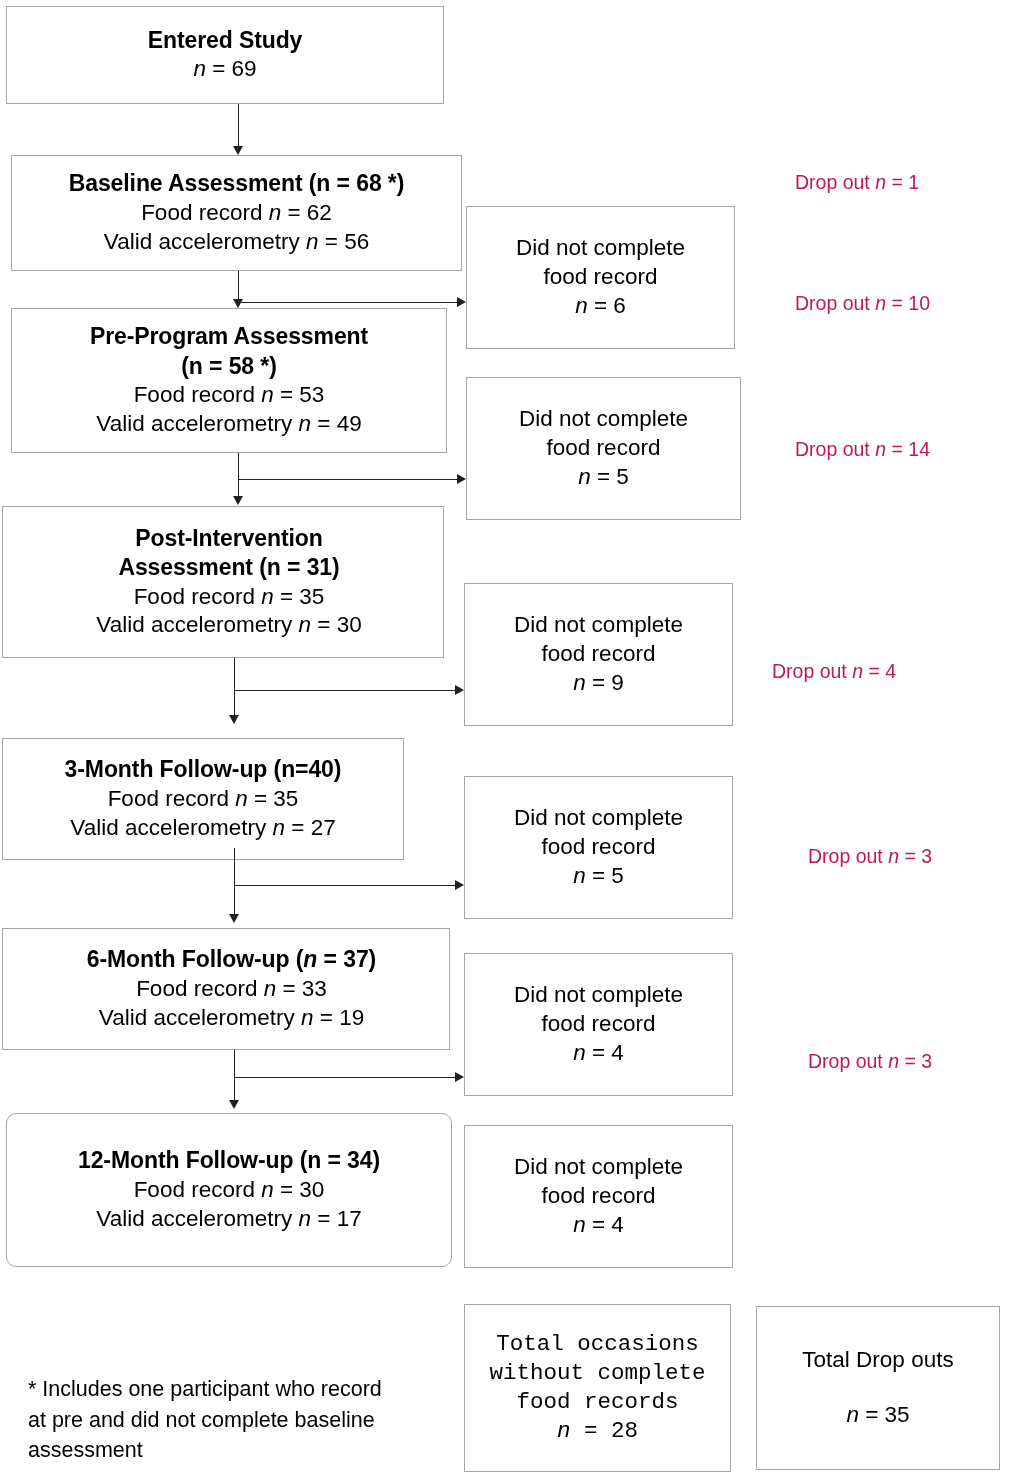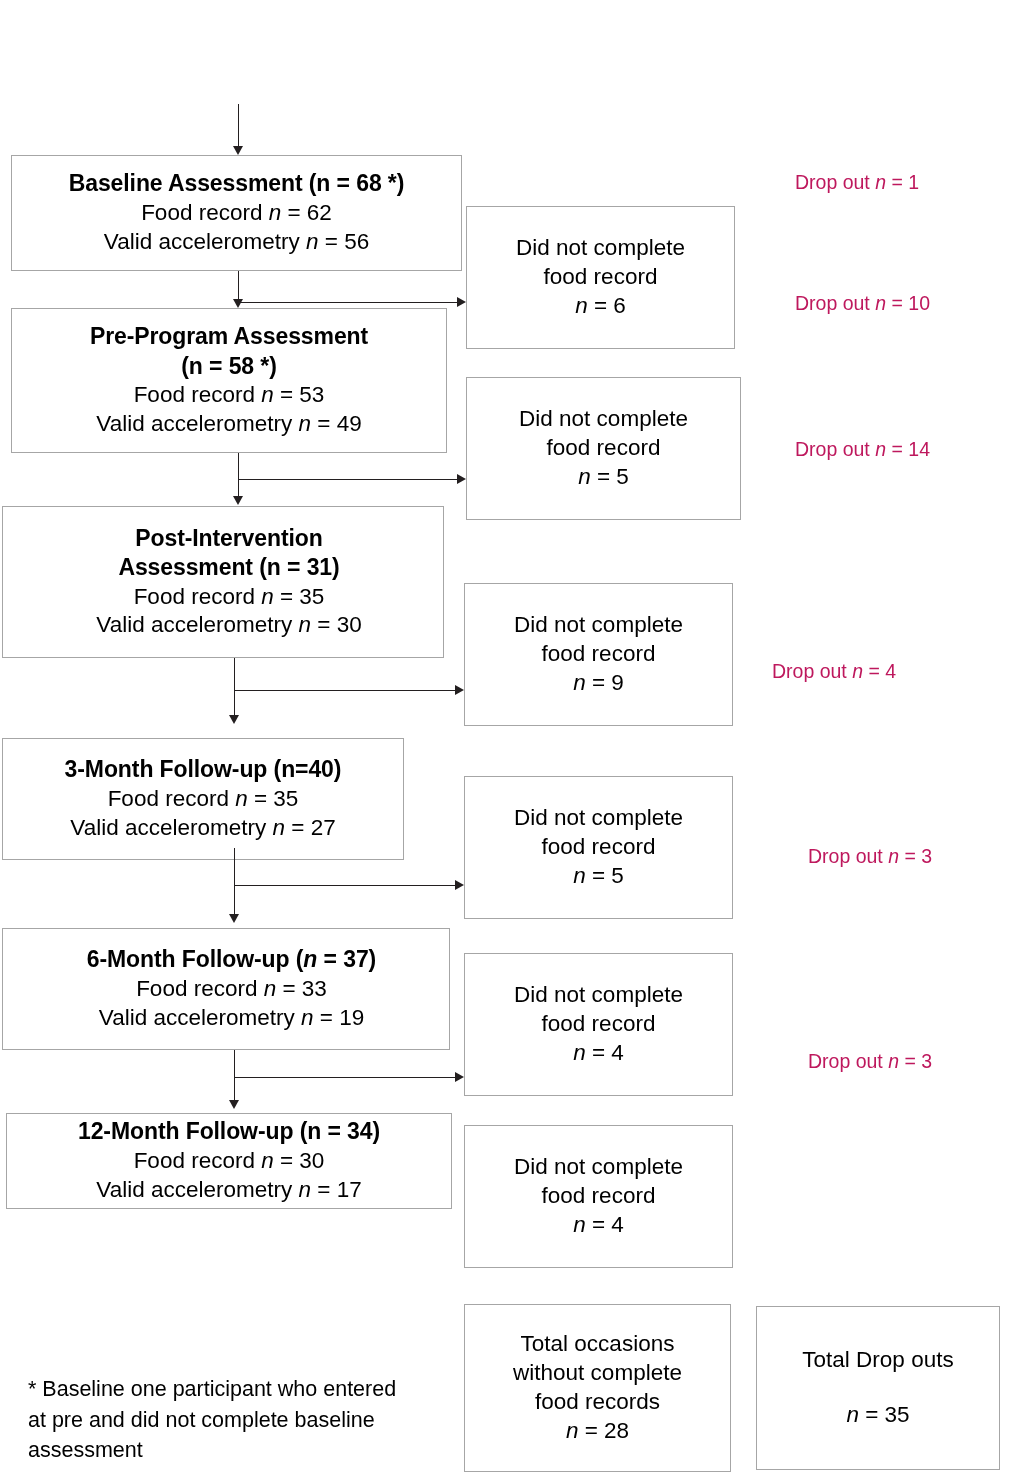--- a/index.html
+++ b/index.html
@@ -90,20 +90,24 @@
     border-top: 5px solid transparent;
     border-bottom: 5px solid transparent;
     border-left: 9px solid #231f20;
   }
 </style>
 </head>
 <body>
 
 <div id="canvas">
 
+  <div class="box" style="left:6px; top:6px; width:438px; height:98px;">
+    <span class="ln stage-title">Entered Study</span>
+    <span class="ln plain-line"><i class="it">n</i> = 69</span>
+  </div>
 
   <div class="box" style="left:11px; top:155px; width:451px; height:116px;">
     <span class="ln stage-title">Baseline Assessment (n = 68 *)</span>
     <span class="ln plain-line">Food record <i class="it">n</i> = 62</span>
     <span class="ln plain-line">Valid accelerometry <i class="it">n</i> = 56</span>
   </div>
 
   <div class="box" style="left:11px; top:308px; width:436px; height:145px;">
     <span class="ln stage-title">Pre-Program Assessment</span>
     <span class="ln stage-title">(n = 58 *)</span>
@@ -123,21 +127,21 @@
     <span class="ln plain-line">Food record <i class="it">n</i> = 35</span>
     <span class="ln plain-line">Valid accelerometry <i class="it">n</i> = 27</span>
   </div>
 
   <div class="box" style="left:2px; top:928px; width:448px; height:122px;padding-left:11px;">
     <span class="ln stage-title">6-Month Follow-up (<i class="it">n</i> = 37)</span>
     <span class="ln plain-line">Food record <i class="it">n</i> = 33</span>
     <span class="ln plain-line">Valid accelerometry <i class="it">n</i> = 19</span>
   </div>
 
-  <div class="box" style="left:6px; top:1113px; width:446px; height:96px;">
+  <div class="box" style="left:6px; top:1113px; width:446px; height:154px;border-radius:10px;">
     <span class="ln stage-title">12-Month Follow-up (n = 34)</span>
     <span class="ln plain-line">Food record <i class="it">n</i> = 30</span>
     <span class="ln plain-line">Valid accelerometry <i class="it">n</i> = 17</span>
   </div>
 
   <div class="box" style="left:466px; top:206px; width:269px; height:143px;">
     <span class="ln plain-line">Did not complete</span>
     <span class="ln plain-line">food record</span>
     <span class="ln plain-line"><i class="it">n</i> = 6</span>
   </div>
@@ -165,41 +169,41 @@
     <span class="ln plain-line">food record</span>
     <span class="ln plain-line"><i class="it">n</i> = 4</span>
   </div>
 
   <div class="box" style="left:464px; top:1125px; width:269px; height:143px;">
     <span class="ln plain-line">Did not complete</span>
     <span class="ln plain-line">food record</span>
     <span class="ln plain-line"><i class="it">n</i> = 4</span>
   </div>
 
-  <div class="box" style="left:464px; top:1304px; width:267px; height:168px;">
+  <div class="box" style="left:464px; top:1304px; width:267px; height:168px;font-family:Liberation Mono, monospace;">
     <span class="ln plain-line">Total occasions</span>
     <span class="ln plain-line">without complete</span>
     <span class="ln plain-line">food records</span>
     <span class="ln plain-line"><i class="it">n</i> = 28</span>
   </div>
 
   <div class="box" style="left:756px; top:1306px; width:244px; height:164px;">
     <span class="ln plain-line" style="margin-bottom:26px;">Total Drop outs</span>
     <span class="ln plain-line"><i class="it">n</i> = 35</span>
   </div>
 
   <div class="dropout" style="left:795px; top:171px;">Drop out <i class="it">n</i> = 1</div>
   <div class="dropout" style="left:795px; top:292px;">Drop out <i class="it">n</i> = 10</div>
   <div class="dropout" style="left:795px; top:438px;">Drop out <i class="it">n</i> = 14</div>
   <div class="dropout" style="left:772px; top:660px;text-align:center;">Drop out <i class="it">n</i> = 4</div>
   <div class="dropout" style="left:808px; top:845px;">Drop out <i class="it">n</i> = 3</div>
   <div class="dropout" style="left:808px; top:1050px;">Drop out <i class="it">n</i> = 3</div>
 
   <div class="footnote" style="left:28px; top:1374px; width:430px;">
-    <div>* Baseline one participant who entered</div>
+    <div>* Includes one participant who record</div>
     <div>at pre and did not complete baseline</div>
     <div>assessment</div>
   </div>
 
   <div class="vline" style="left:238px; top:104px; height:44px;"></div>
   <div class="arrow-down" style="left:233px; top:146px;"></div>
 
   <div class="vline" style="left:238px; top:271px; height:31px;"></div>
   <div class="arrow-down" style="left:233px; top:299px;"></div>
   <div class="hline" style="left:238px; top:302px; width:219px;"></div>

